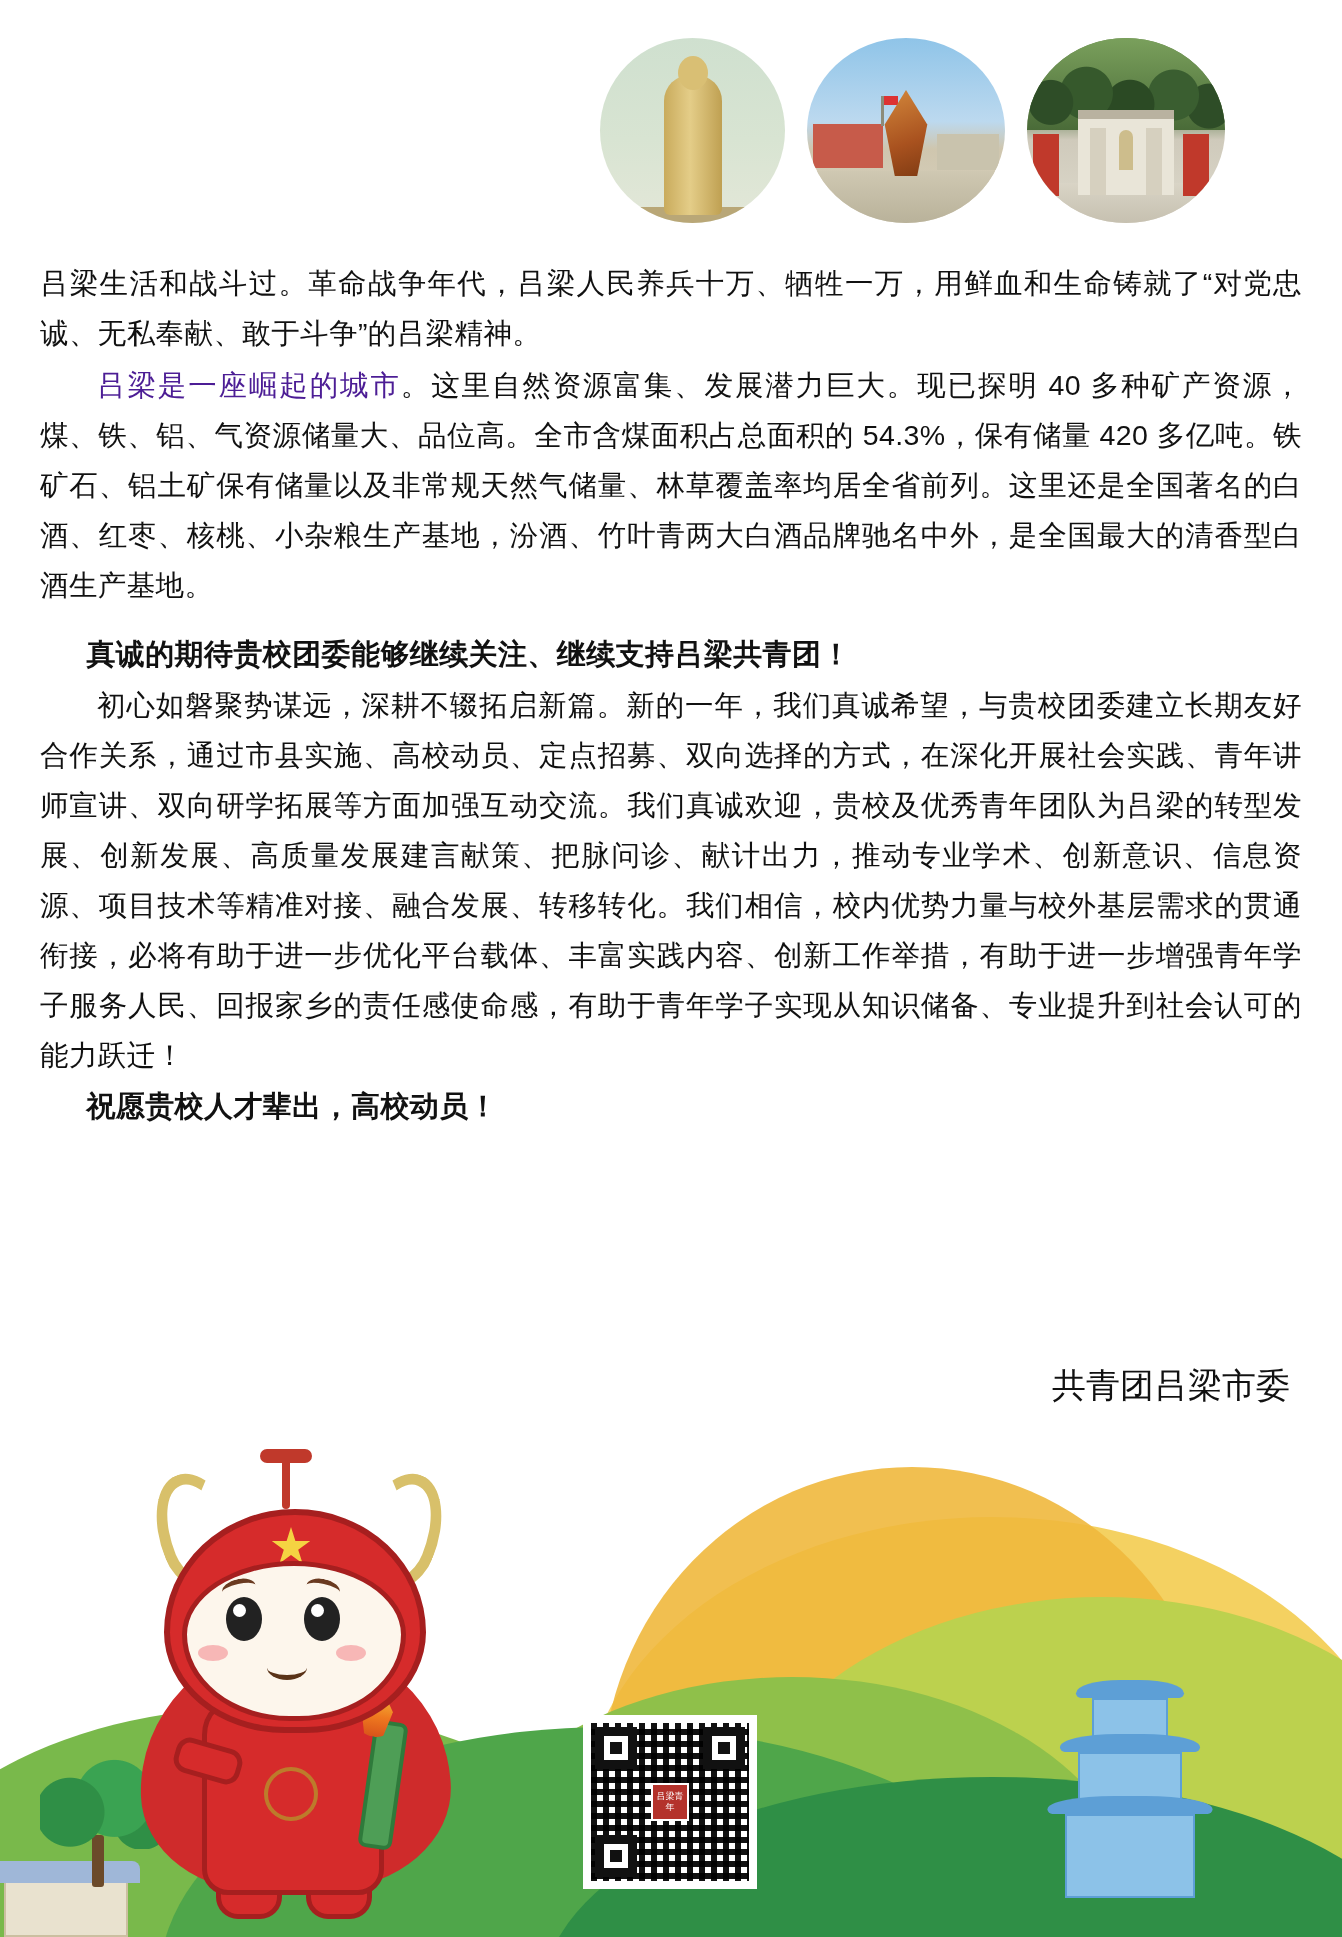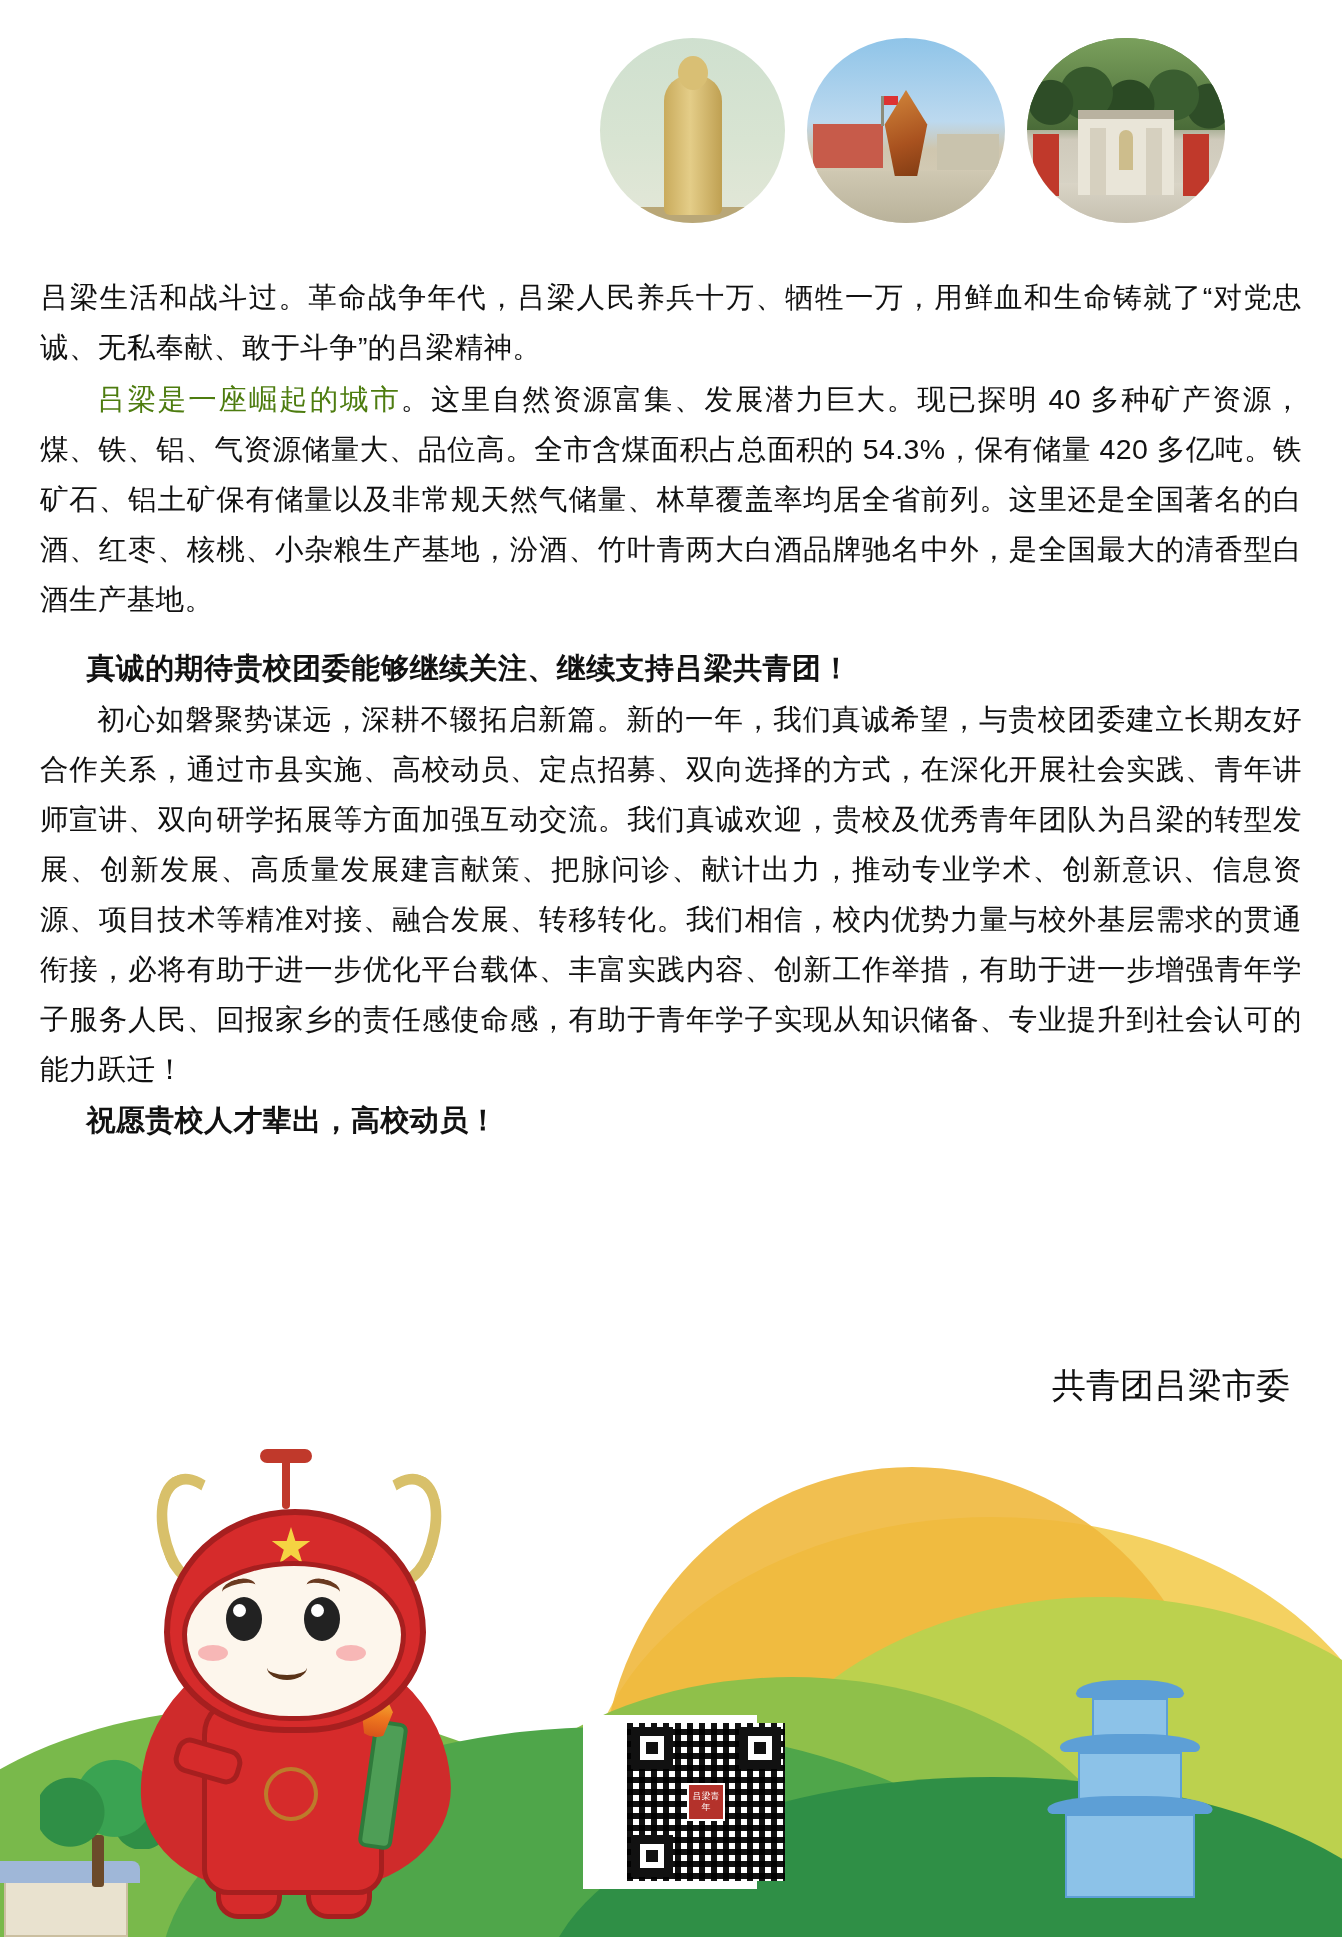--- a/index.html
+++ b/index.html
@@ -146,34 +146,34 @@
     box-shadow: 150px 0 0 0 #c0392b;
   }
   .p3 .ground {
     position:absolute; left:0; right:0; bottom:0; height: 40px;
     background: linear-gradient(180deg,#d9d4c6,#c6c0b0);
   }
 
   
   .article {
     position: absolute;
-    top: 272px;
+    top: 258px;
     left: 40px;
     width: 1262px;
   }
   .para {
     font-size: 28.5px;
     line-height: 50px;
     letter-spacing: 0.4px;
     text-align: justify;
     margin: 0 0 2px 0;
     color: #111;
   }
   .para.indent { text-indent: 2em; }
-  .highlight { color: #4d7c0f; }
+  .highlight { color: #4c1d95; }
   .para.bold-line {
     font-weight: bold;
     font-size: 29px;
     line-height: 48px;
     text-indent: 1.6em;
     margin-top: 20px;
   }
   .para.bold-line2 {
     font-weight: bold;
     font-size: 29px;
@@ -427,21 +427,20 @@
   }
   .qr-inner {
     width: 100%; height: 100%;
     background-color: #fff;
     background-image:
       repeating-linear-gradient(90deg, #111 0 6px, transparent 6px 12px),
       repeating-linear-gradient(0deg, #111 0 6px, transparent 6px 12px);
     background-size: 12px 12px, 12px 12px;
     background-blend-mode: multiply;
     position: relative;
-    margin-left: 36px;
   }
   .qr-eye {
     position: absolute;
     width: 42px; height: 42px;
     border: 9px solid #111;
     background: #fff;
     box-sizing: border-box;
   }
   .qr-eye::after{
     content:""; position:absolute; left:6px; top:6px; right:6px; bottom:6px; background:#111;

